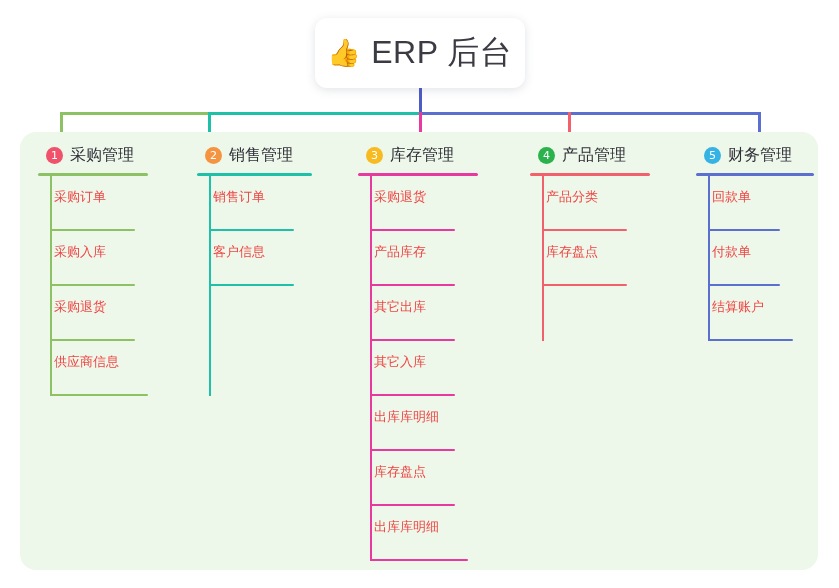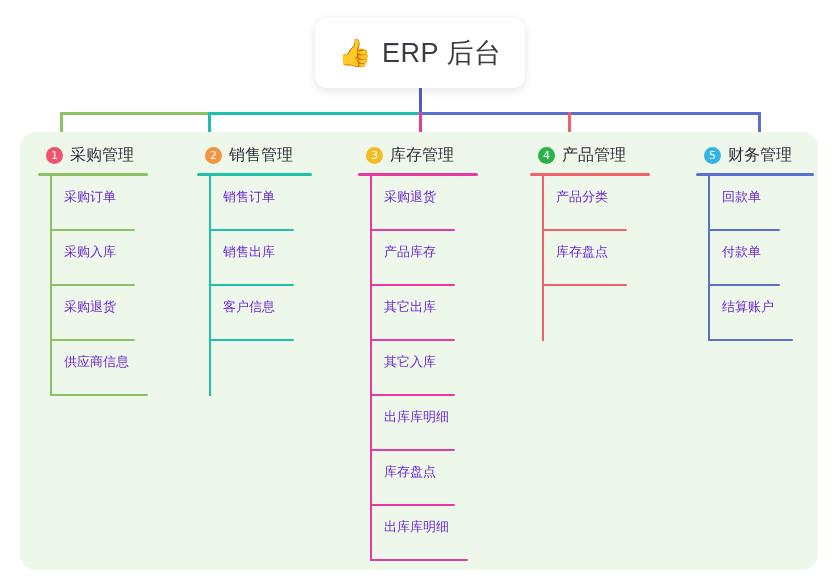--- a/index.html
+++ b/index.html
@@ -13,21 +13,21 @@
 
   
   .title-card{
     position:absolute;left:315px;top:18px;width:210px;height:70px;
     background:#fff;border-radius:12px;
     box-shadow:0 2px 10px rgba(90,100,120,.18);
     display:flex;align-items:center;justify-content:center;
   }
   .title-inner{display:flex;align-items:center;gap:10px;}
   .thumb-icon{font-size:27px;line-height:1;display:block;}
-  .title-text{font-size:27px;color:#3b3b44;letter-spacing:.5px;white-space:nowrap;}
+  .title-text{font-size:32px;color:#3b3b44;letter-spacing:.5px;white-space:nowrap;}
 
   
   .conn{position:absolute;}
 
   
   .panel{
     position:absolute;left:20px;top:132px;width:798px;height:438px;
     background:#eef8ea;border-radius:16px;
   }
 
@@ -39,22 +39,22 @@
     color:#fff;font-size:11px;line-height:17px;text-align:center;
     flex:0 0 auto;font-family:"DejaVu Sans",sans-serif;
   }
   .col-title{font-size:16px;color:#2f2f38;white-space:nowrap;}
   .head-rule{height:3px;border-radius:2px;margin-top:5px;}
 
   .col-body{position:relative;margin-top:0;}
   .spine{position:absolute;left:12px;top:0;width:2px;}
   .item{position:relative;height:55px;}
   .item-label{
-    position:absolute;left:26px;top:12px;
-    font-size:13px;color:#6d28d9;white-space:nowrap;
+    position:absolute;left:16px;top:12px;
+    font-size:13px;color:#ef4444;white-space:nowrap;
   }
   .item-rule{position:absolute;left:12px;bottom:0;height:2px;border-radius:1px;}
 </style>
 </head>
 <body>
 
 <div id="root">
 
   <div class="conn" style="left:419px;top:88px;width:3px;height:26px;background:#4d5bc4;"></div>
 
@@ -110,24 +110,20 @@
       <span class="col-title">销售管理</span>
     </div>
     <div class="head-rule" style="background:#1fc0a8;width:115px;"></div>
     <div class="col-body">
       <div class="spine" style="background:#1fc0a8;height:220px;"></div>
       <div class="item">
         <span class="item-label">销售订单</span>
         <span class="item-rule" style="background:#1fc0a8;width:85px;"></span>
       </div>
       <div class="item">
-        <span class="item-label">销售出库</span>
-        <span class="item-rule" style="background:#1fc0a8;width:85px;"></span>
-      </div>
-      <div class="item">
         <span class="item-label">客户信息</span>
         <span class="item-rule" style="background:#1fc0a8;width:85px;"></span>
       </div>
     </div>
   </div>
 
   <div class="col" style="left:358px;width:160px;">
     <div class="col-head">
       <span class="badge" style="background:#f7bb21;">3</span>
       <span class="col-title">库存管理</span>

